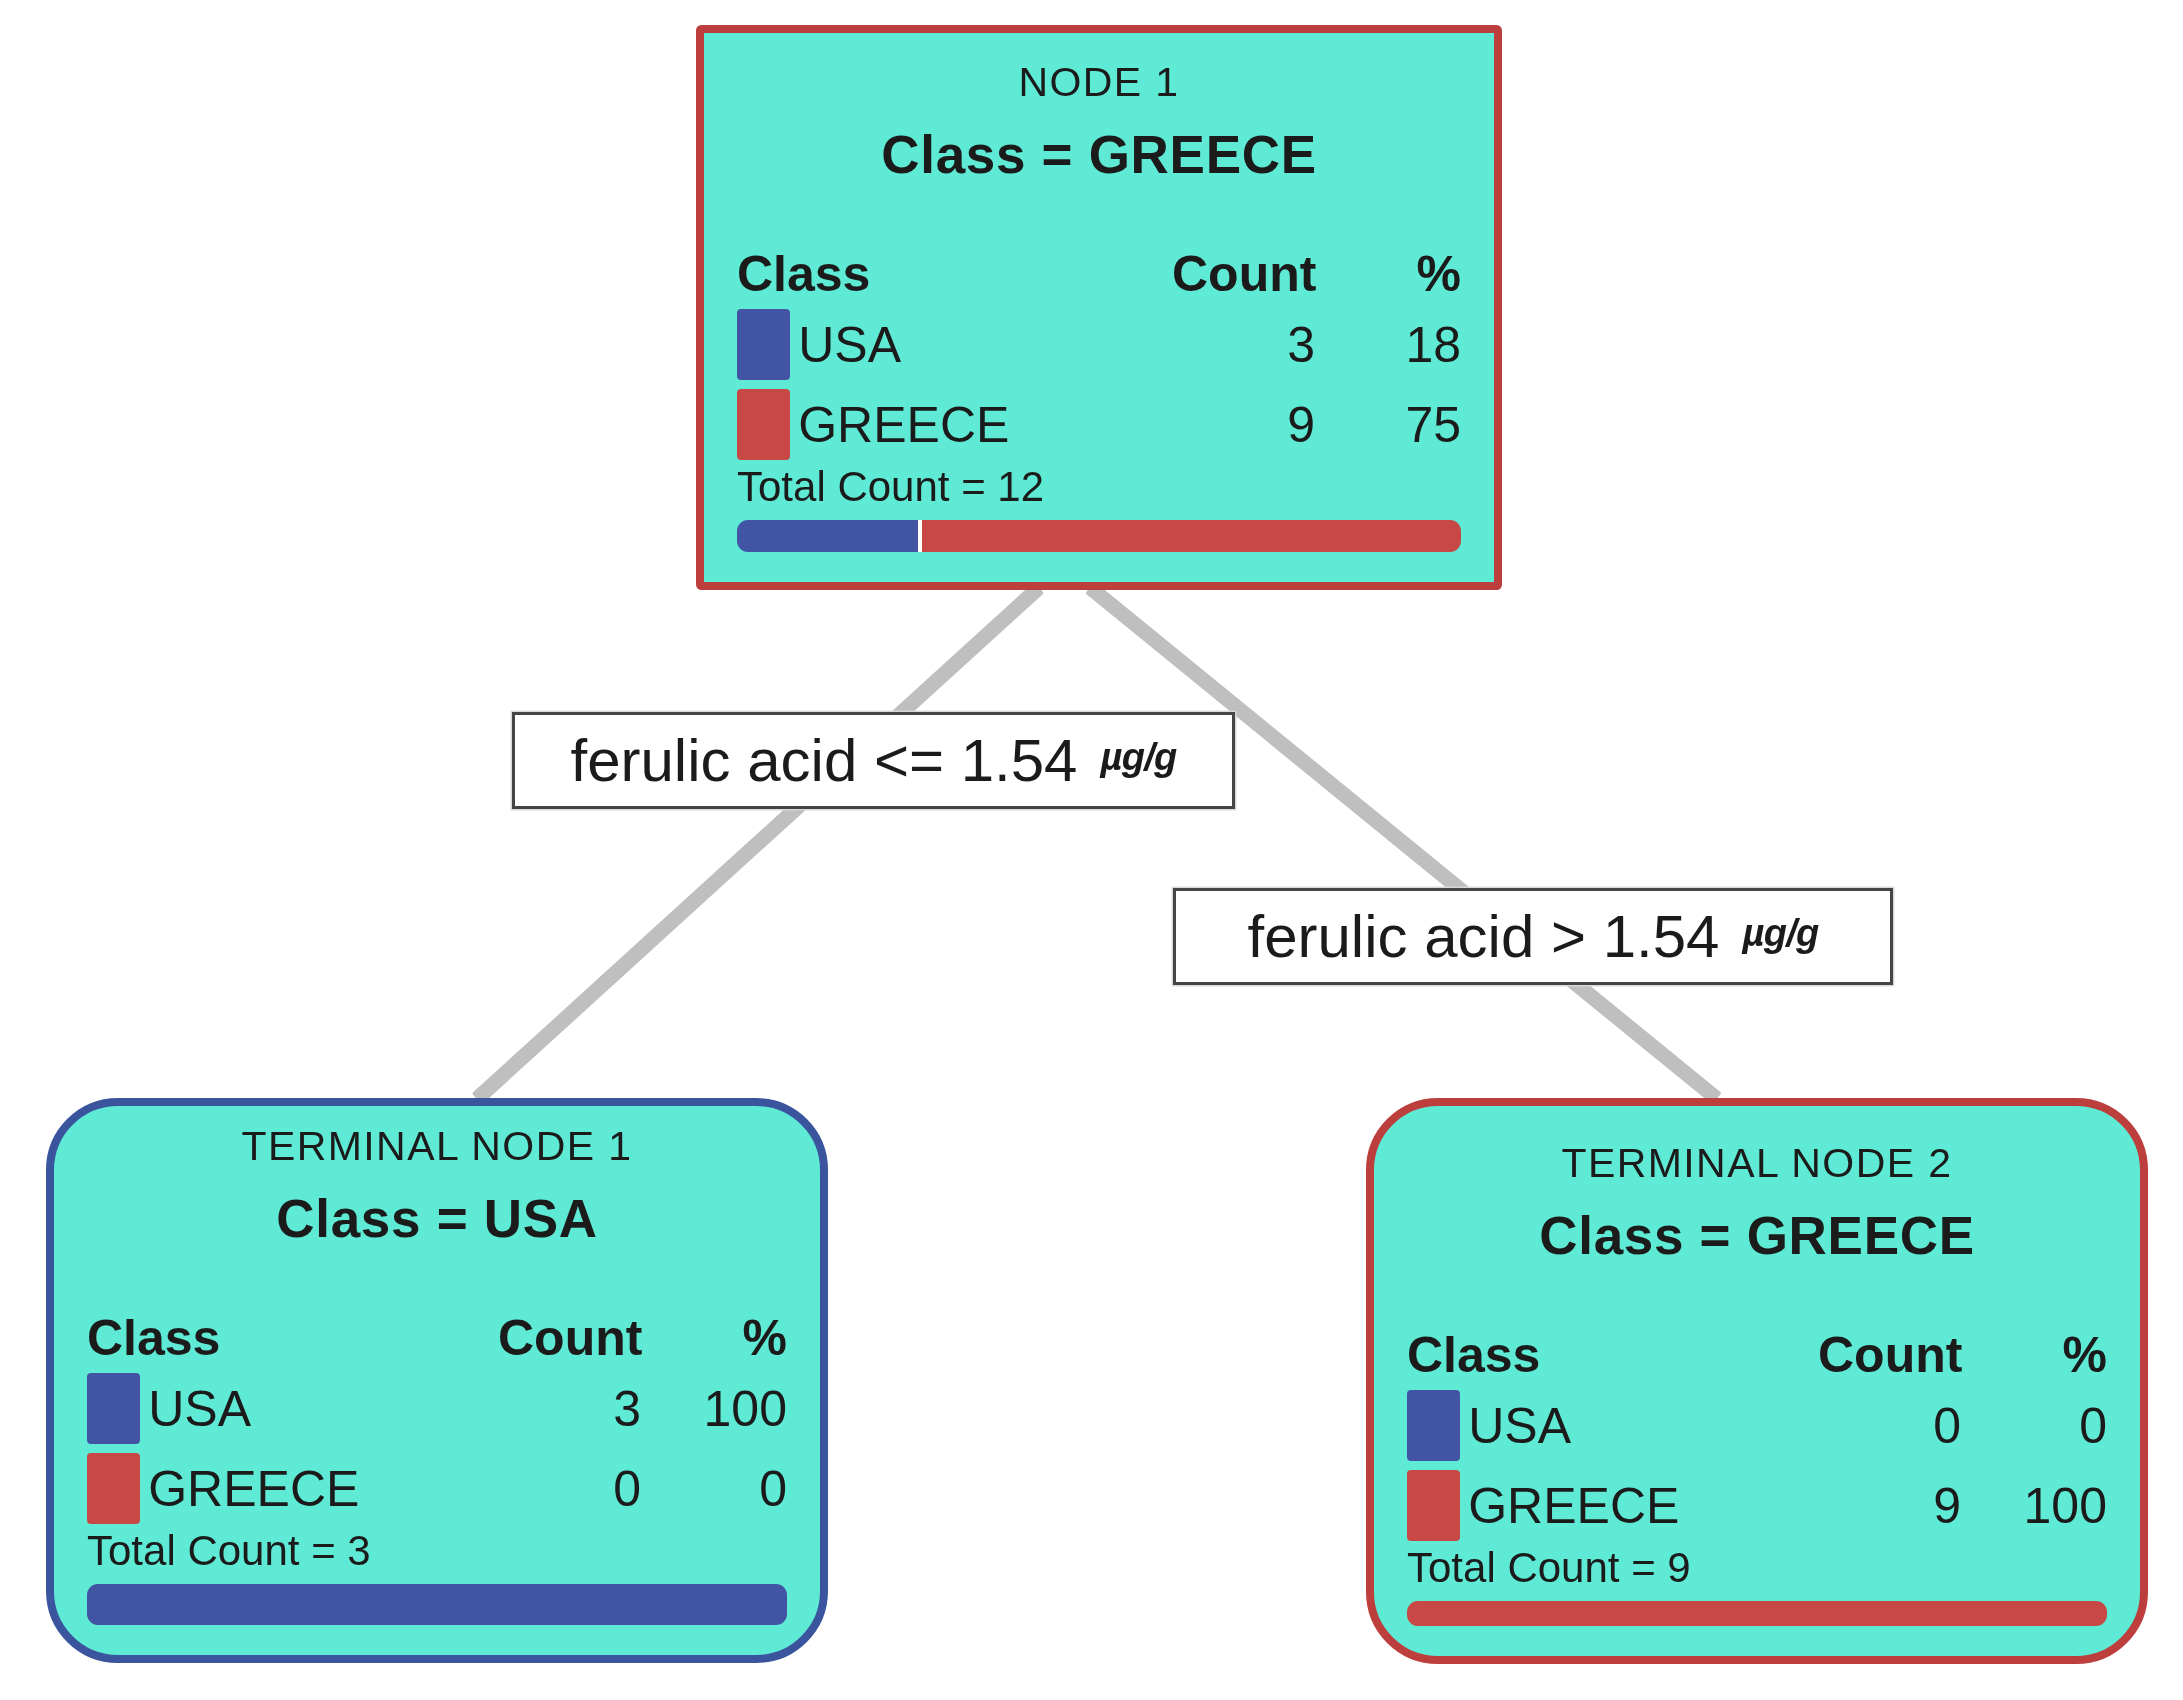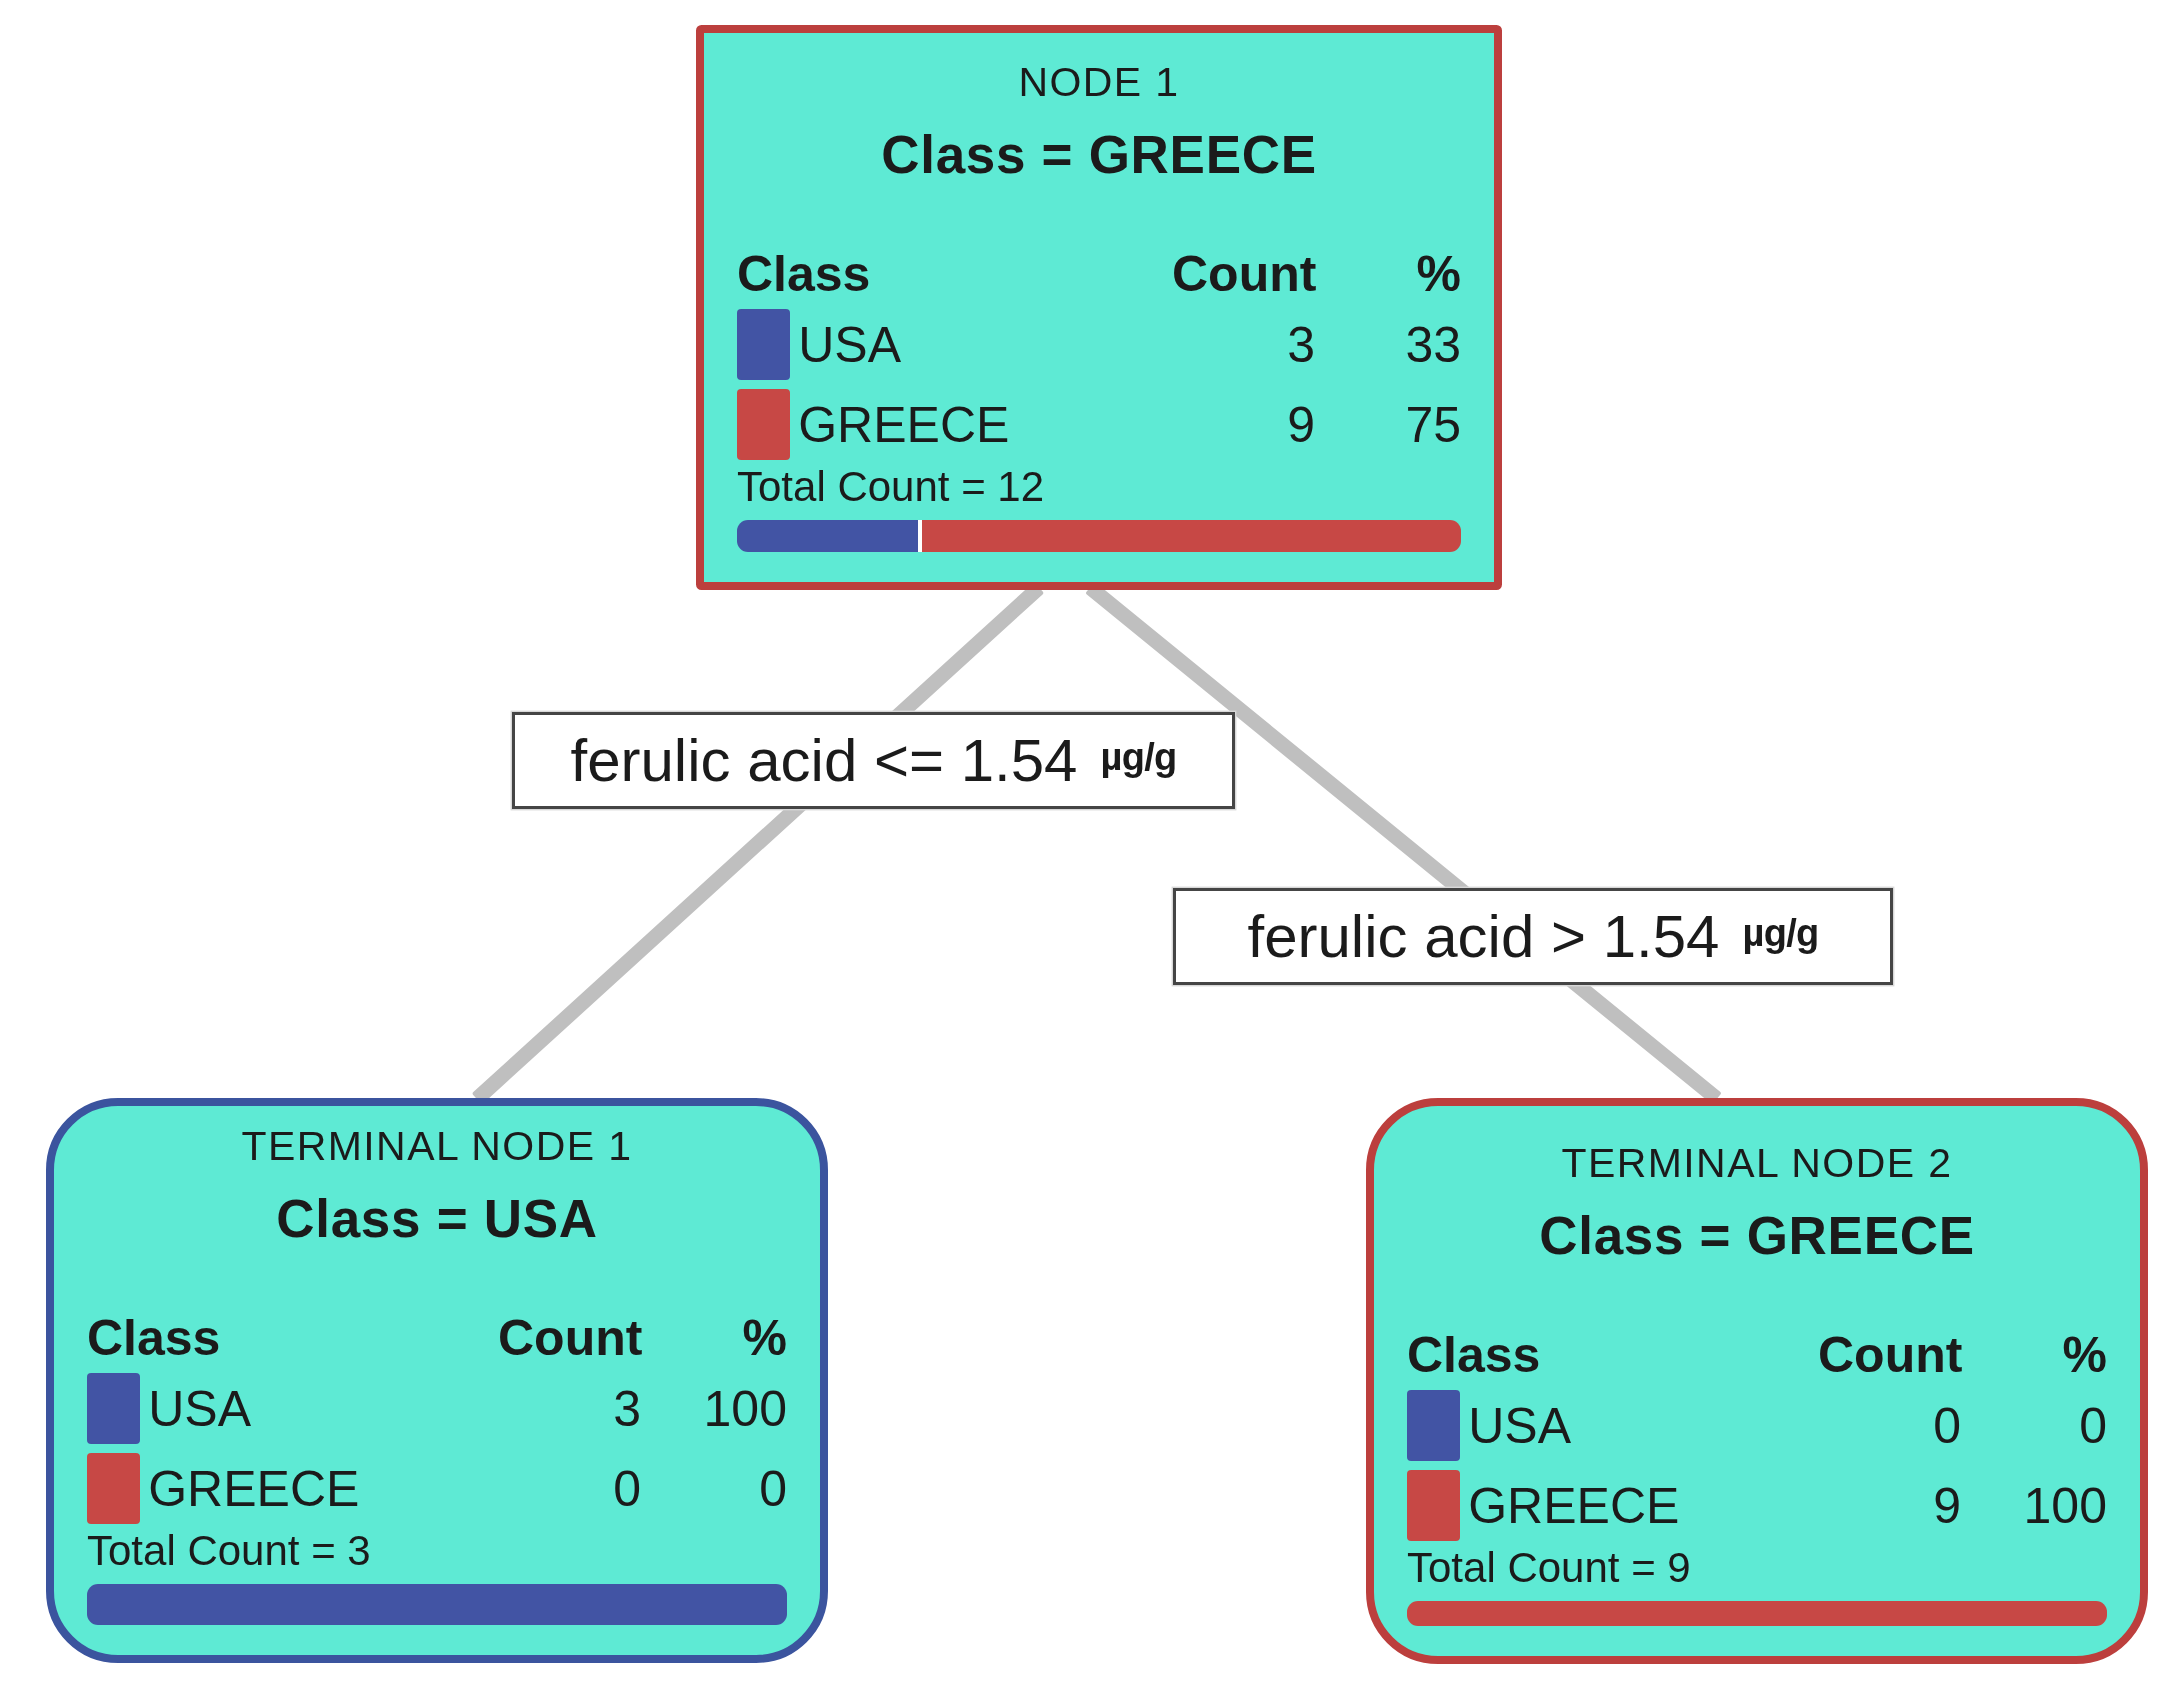--- a/index.html
+++ b/index.html
@@ -41,20 +41,21 @@
     gap: 12px;
   }
   .split-left  { left: 512px;  top: 712px; width: 723px; height: 97px; }
   .split-right { left: 1173px; top: 888px; width: 720px; height: 97px; }
   .split .unit {
     font-size: 38px;
     font-weight: 700;
     margin-left: 11px;
     letter-spacing: -0.7px;
     padding-bottom: 6.8px;
+    font-style: italic;
   }
 
   
   .node {
     position: absolute;
     box-sizing: border-box;
     background: #5eead4;
     display: flex;
     flex-direction: column;
     padding: 26px 33px 30px 33px;
@@ -150,21 +151,21 @@
         <span>Class</span>
         <span class="col-r">Count</span>
         <span class="col-r">%</span>
       </div>
       <div class="tbl-row">
         <span class="row-label-cell">
           <span class="swatch" style="background-color: rgb(66, 84, 164);"></span>
           <span>USA</span>
         </span>
         <span class="col-r">3</span>
-        <span class="col-r">33</span>
+        <span class="col-r">18</span>
       </div>
       <div class="tbl-row">
         <span class="row-label-cell">
           <span class="swatch" style="background-color: rgb(199, 72, 69);"></span>
           <span>GREECE</span>
         </span>
         <span class="col-r">9</span>
         <span class="col-r">75</span>
       </div>
     </div>

